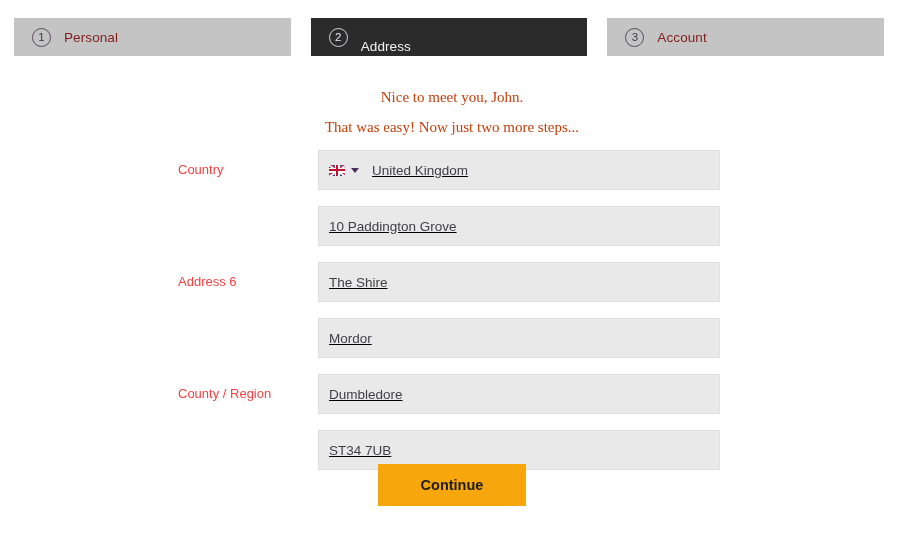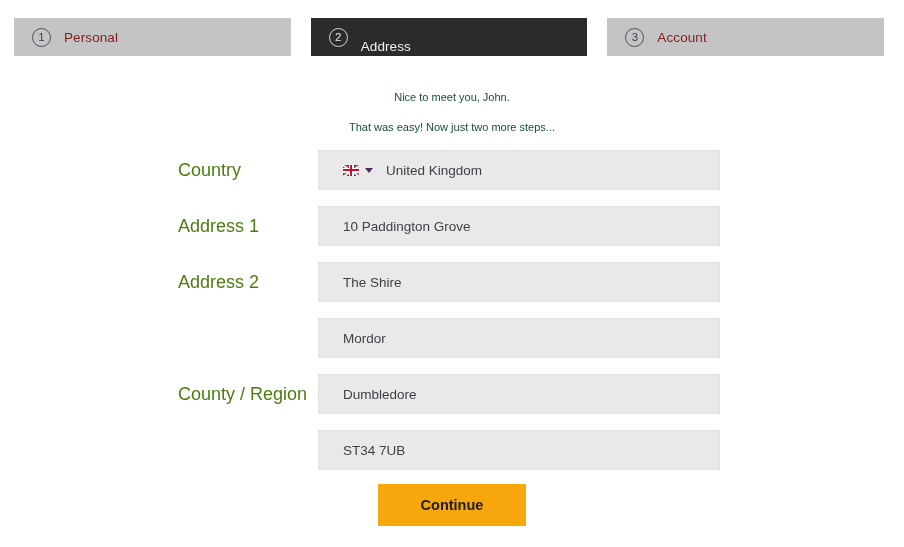--- a/index.html
+++ b/index.html
@@ -77,24 +77,25 @@
   
   .greeting {
     position: absolute;
     left: 0;
     top: 82px;
     width: 904px;
     text-align: center;
   }
 
   .greeting-line {
-    font-size: 11px;
-    color: #14532d;
+    font-size: 15px;
+    color: #c2410c;
     line-height: 30px;
     font-weight: 400;
+    font-family: Liberation Serif, serif;
   }
 
   
   .form {
     position: absolute;
     left: 0;
     top: 150px;
     width: 904px;
   }
 
@@ -103,37 +104,38 @@
     height: 40px;
     margin-bottom: 16px;
   }
 
   .form-label {
     position: absolute;
     left: 178px;
     top: 0;
     height: 40px;
     line-height: 40px;
-    font-size: 18px;
-    color: #4d7c0f;
+    font-size: 13px;
+    color: #ef4444;
     white-space: nowrap;
   }
 
   .form-field {
     position: absolute;
     left: 318px;
     top: 0;
     width: 402px;
     height: 40px;
     background: #e9e9e9;
     border: 1px solid #e0e0e0;
     display: flex;
     align-items: center;
-    padding: 0 24px;
+    padding: 0 10px;
     cursor: text;
+    text-decoration: underline;
   }
 
   .form-value {
     font-size: 13.5px;
     color: #3f3f47;
     white-space: nowrap;
   }
 
   
   .country-field { cursor: pointer; }
@@ -184,21 +186,21 @@
   }
 
   .country-name {
     margin-left: 13px;
   }
 
   
   .actions {
     position: absolute;
     left: 0;
-    top: 484px;
+    top: 464px;
     width: 904px;
     text-align: center;
   }
 
   .continue-btn {
     display: inline-block;
     width: 148px;
     height: 42px;
     line-height: 42px;
     background: #f7a60b;
@@ -250,28 +252,27 @@
             <span class="ch"></span>
           <span class="rv"></span>
             <span class="rh"></span>
         </span>
         <span class="flag-caret"></span>
         <span class="form-value country-name">United Kingdom</span>
       </div>
     </div>
 
     <div class="form-row">
-      <div class="form-label">Address 1</div>
       <div class="form-field">
         <span class="form-value">10 Paddington Grove</span>
       </div>
     </div>
 
     <div class="form-row">
-      <div class="form-label">Address 2</div>
+      <div class="form-label">Address 6</div>
       <div class="form-field">
         <span class="form-value">The Shire</span>
       </div>
     </div>
 
     <div class="form-row">
       <div class="form-field">
         <span class="form-value">Mordor</span>
       </div>
     </div>

